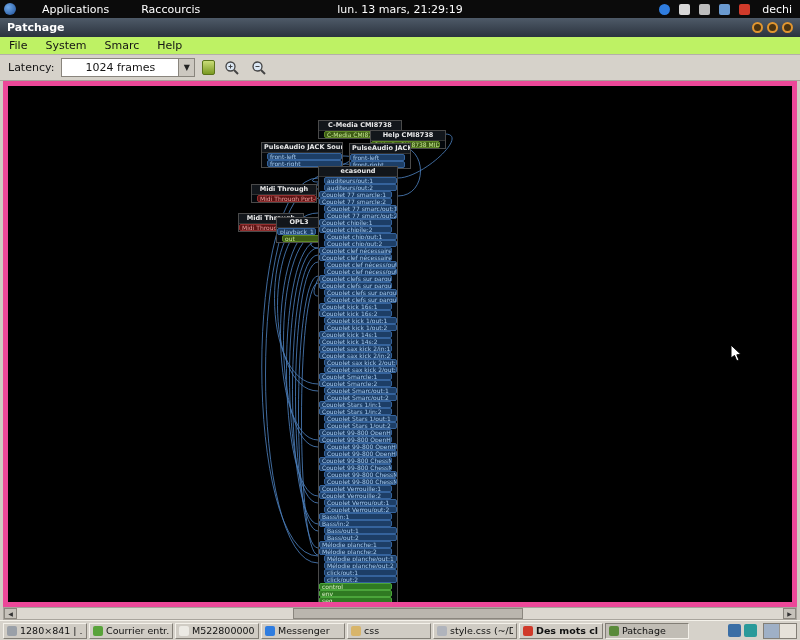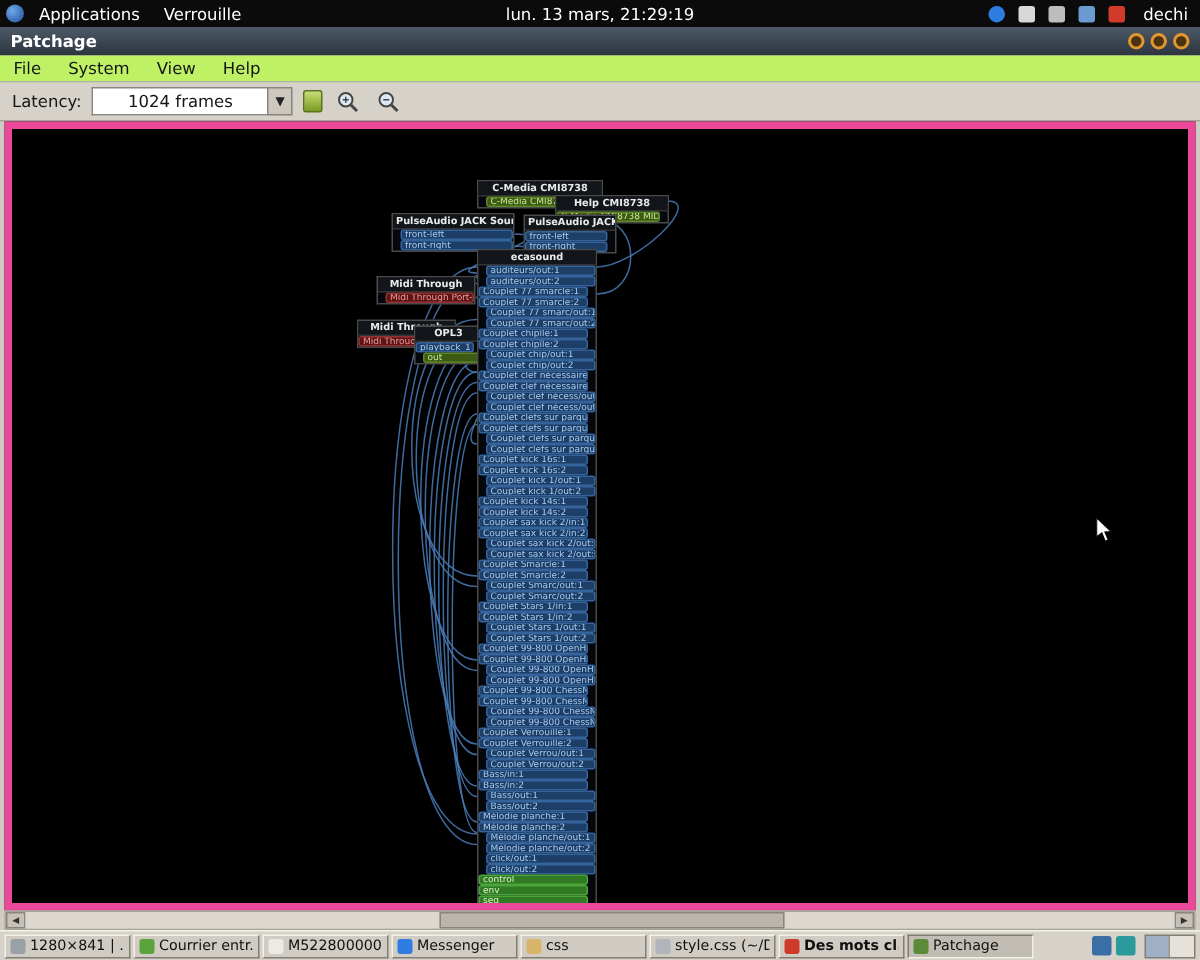--- a/index.html
+++ b/index.html
@@ -3,21 +3,21 @@
 <meta charset="utf-8">
 <style>
   * { margin:0; padding:0; box-sizing:border-box; }
   body { background:#555; }
   .screen { position:relative; width:800px; height:640px; background:#cfcbc3;
             overflow:hidden; font-family:"DejaVu Sans", sans-serif; }
 
   
   .top-panel { position:absolute; top:0; left:0; right:0; height:18px; background:#0b0b0b;
                color:#fff; display:flex; align-items:center; font-size:11px; }
-  .panel-menus { display:flex; gap:4px; padding-left:4px; align-items:center; }
+  .panel-menus { display:flex; gap:20px; padding-left:4px; align-items:center; }
   .panel-menu { padding:0 6px; }
   .distro-logo { width:12px; height:12px; border-radius:50%;
                  background:radial-gradient(circle at 35% 35%, #6fa8e8, #1d4e96); }
   .clock { position:absolute; left:50%; transform:translateX(-50%); white-space:nowrap; }
   .tray { margin-left:auto; display:flex; align-items:center; gap:9px; padding-right:8px; }
   .tray-icon { width:11px; height:11px; border-radius:2px; }
   .tray-icon.circle { border-radius:50%; }
   .user-label { font-size:11px; padding-left:3px; }
 
   
@@ -96,21 +96,21 @@
 </style>
 </head>
 <body>
 
 <div class="screen">
 
   <div class="top-panel">
     <div class="panel-menus">
       <span class="distro-logo"></span>
       <span class="panel-menu">Applications</span>
-      <span class="panel-menu">Verrouille</span>
+      <span class="panel-menu">Raccourcis</span>
     </div>
     <span class="clock">lun. 13 mars, 21:29:19</span>
     <div class="tray">
       <span class="tray-icon circle" style="background: rgb(47, 125, 224);"></span>
         <span class="tray-icon" style="background: rgb(216, 216, 216);"></span>
         <span class="tray-icon" style="background: rgb(189, 189, 189);"></span>
         <span class="tray-icon" style="background: rgb(106, 154, 208);"></span>
         <span class="tray-icon" style="background: rgb(208, 58, 42);"></span>
         <span class="user-label">dechi</span>
     </div>
@@ -121,21 +121,21 @@
     <div class="win-btns">
       <span class="win-btn"></span>
       <span class="win-btn"></span>
       <span class="win-btn"></span>
     </div>
   </div>
 
   <div class="menubar">
     <span class="menu-item">File</span>
     <span class="menu-item">System</span>
-    <span class="menu-item">View</span>
+    <span class="menu-item">Smarc</span>
     <span class="menu-item">Help</span>
   </div>
 
   <div class="toolbar">
     <span>Latency:</span>
     <div class="combo">
       <span class="combo-entry">1024 frames</span>
       <span class="combo-btn">▼</span>
     </div>
     <span class="tool-led"></span>

